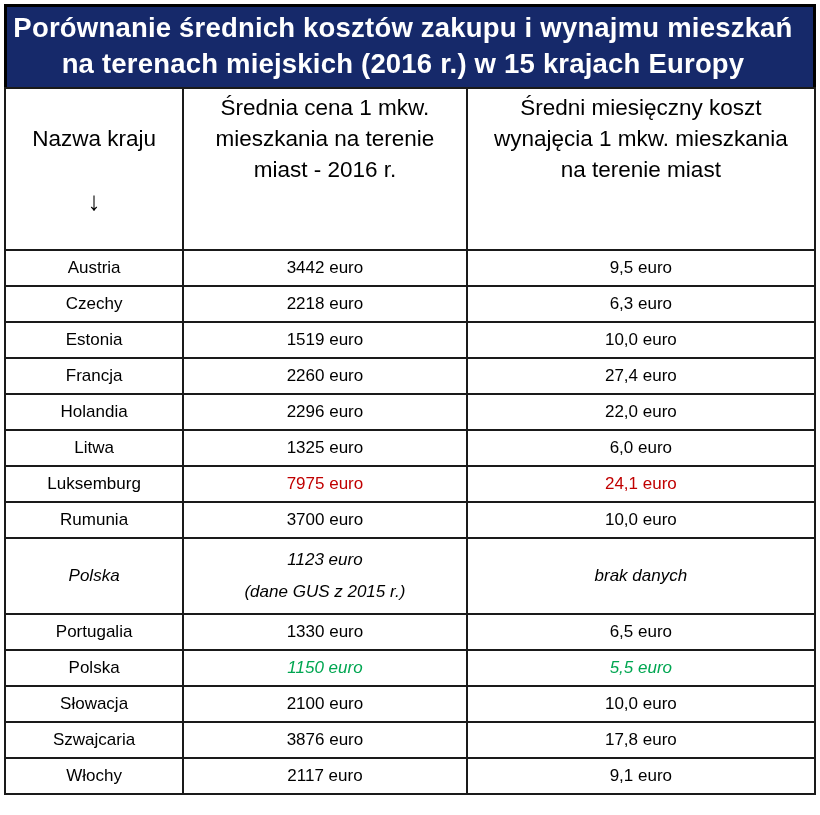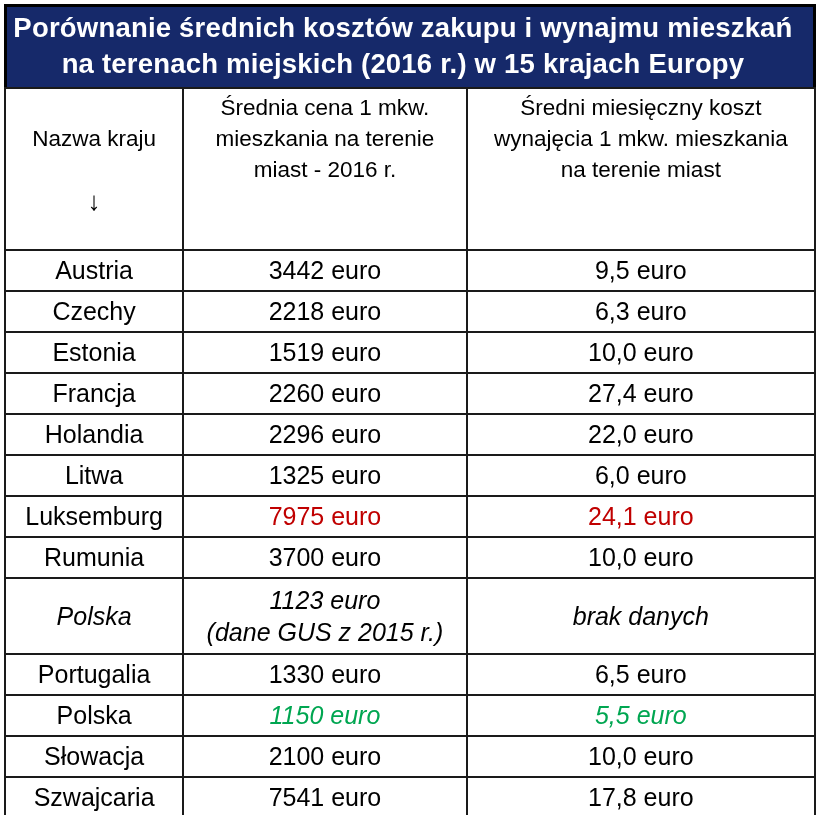--- a/index.html
+++ b/index.html
@@ -46,21 +46,21 @@
     vertical-align: top;
     padding: 3px 2px 0 2px;
     white-space: pre-line;
   }
   .arrow {
     font-size: 26px;
     line-height: 33px;
     font-weight: normal;
   }
   .cost-table td {
-    font-size: 25px;
+    font-size: 17px;
     height: 36px;
     padding: 5px 4px;
     vertical-align: middle;
   }
   tr.tall td { height: 72px; }
   tr.italic td { font-style: italic; }
   tr.hl-red td.val { color: var(--highlight-red, #c00000); }
   tr.hl-green td.val { color: var(--highlight-green, #00a651); font-style: italic; }
   .price-line { line-height: 32px; }
 </style>
@@ -151,21 +151,21 @@
           <td class="val">1150 euro</td>
           <td class="val">5,5 euro</td>
         </tr>
         <tr>
           <td>Słowacja</td>
           <td class="val">2100 euro</td>
           <td class="val">10,0 euro</td>
         </tr>
         <tr>
           <td>Szwajcaria</td>
-          <td class="val">7541 euro</td>
+          <td class="val">3876 euro</td>
           <td class="val">17,8 euro</td>
         </tr>
         <tr>
           <td>Włochy</td>
           <td class="val">2117 euro</td>
           <td class="val">9,1 euro</td>
         </tr>
       </tbody>
   </table>
 

